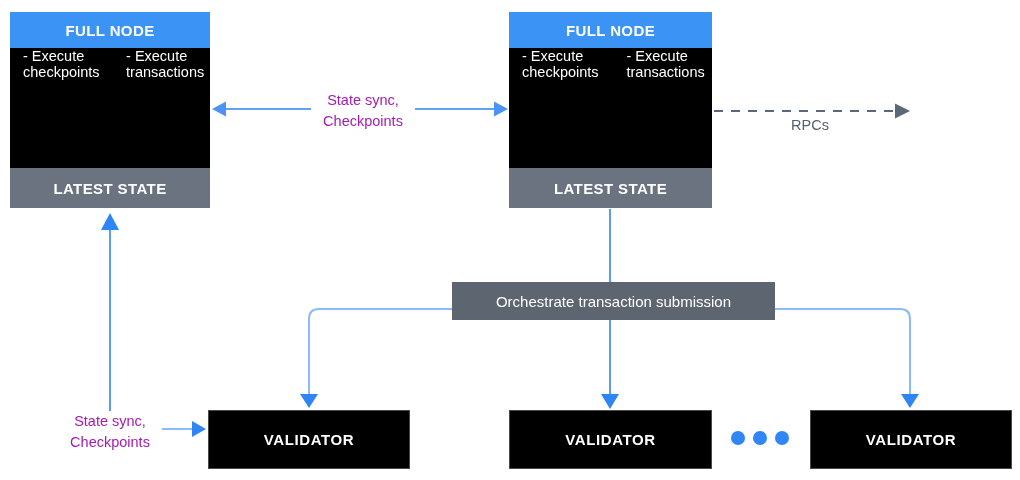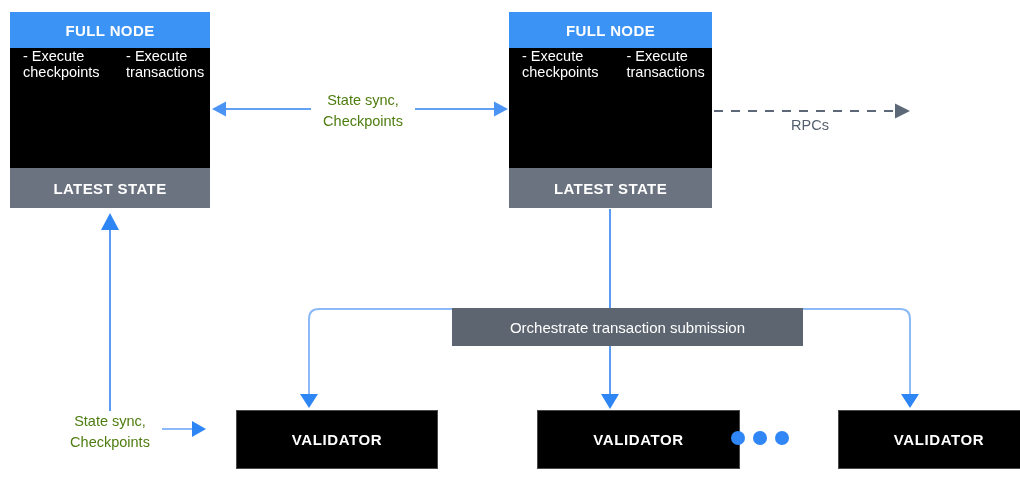--- a/index.html
+++ b/index.html
@@ -24,37 +24,37 @@
   }
   .fn-footer{
     height:40px;background:#6b7280;color:#ffffff;display:flex;align-items:center;justify-content:center;
     font-size:15px;font-weight:700;letter-spacing:0.4px;text-align:right;
   }
 
   
   .validator{
     position:absolute;top:410px;height:59px;background:#000000;border:1px solid #4a4a4a;box-sizing:border-box;
     color:#ffffff;display:flex;align-items:center;justify-content:center;
-    font-size:15px;font-weight:700;letter-spacing:0.6px;z-index:1;margin-left:28px;
+    font-size:15px;font-weight:700;letter-spacing:0.6px;z-index:1;
   }
   .v-1{left:208px;width:202px;}
   .v-2{left:509px;width:203px;}
   .v-3{left:810px;width:202px;}
 
   
   .orchestrator{
-    position:absolute;left:452px;top:308px;width:351px;height:38px;background:#5d6570;color:#ffffff;
+    position:absolute;left:452px;top:282px;width:323px;height:38px;background:#5d6570;color:#ffffff;
     display:flex;align-items:center;justify-content:center;font-size:15px;z-index:1;
   }
 
   
   .edge-label{
     position:absolute;z-index:1;text-align:center;font-size:14.5px;line-height:21px;background:#ffffff;
   }
-  .blue-label{color:#4d7c0f;}
+  .blue-label{color:#a21caf;}
   .label-top{left:311px;top:90px;width:104px;}
   .label-bottom{left:58px;top:411px;width:104px;}
   .label-rpcs{left:787px;top:115px;width:46px;color:#57606e;}
 
   
   .dots{position:absolute;left:731px;top:431px;display:flex;gap:8px;z-index:1;}
   .dot{width:14px;height:14px;border-radius:50%;background:#2f86f4;}
 </style>
 </head>
 <body>

